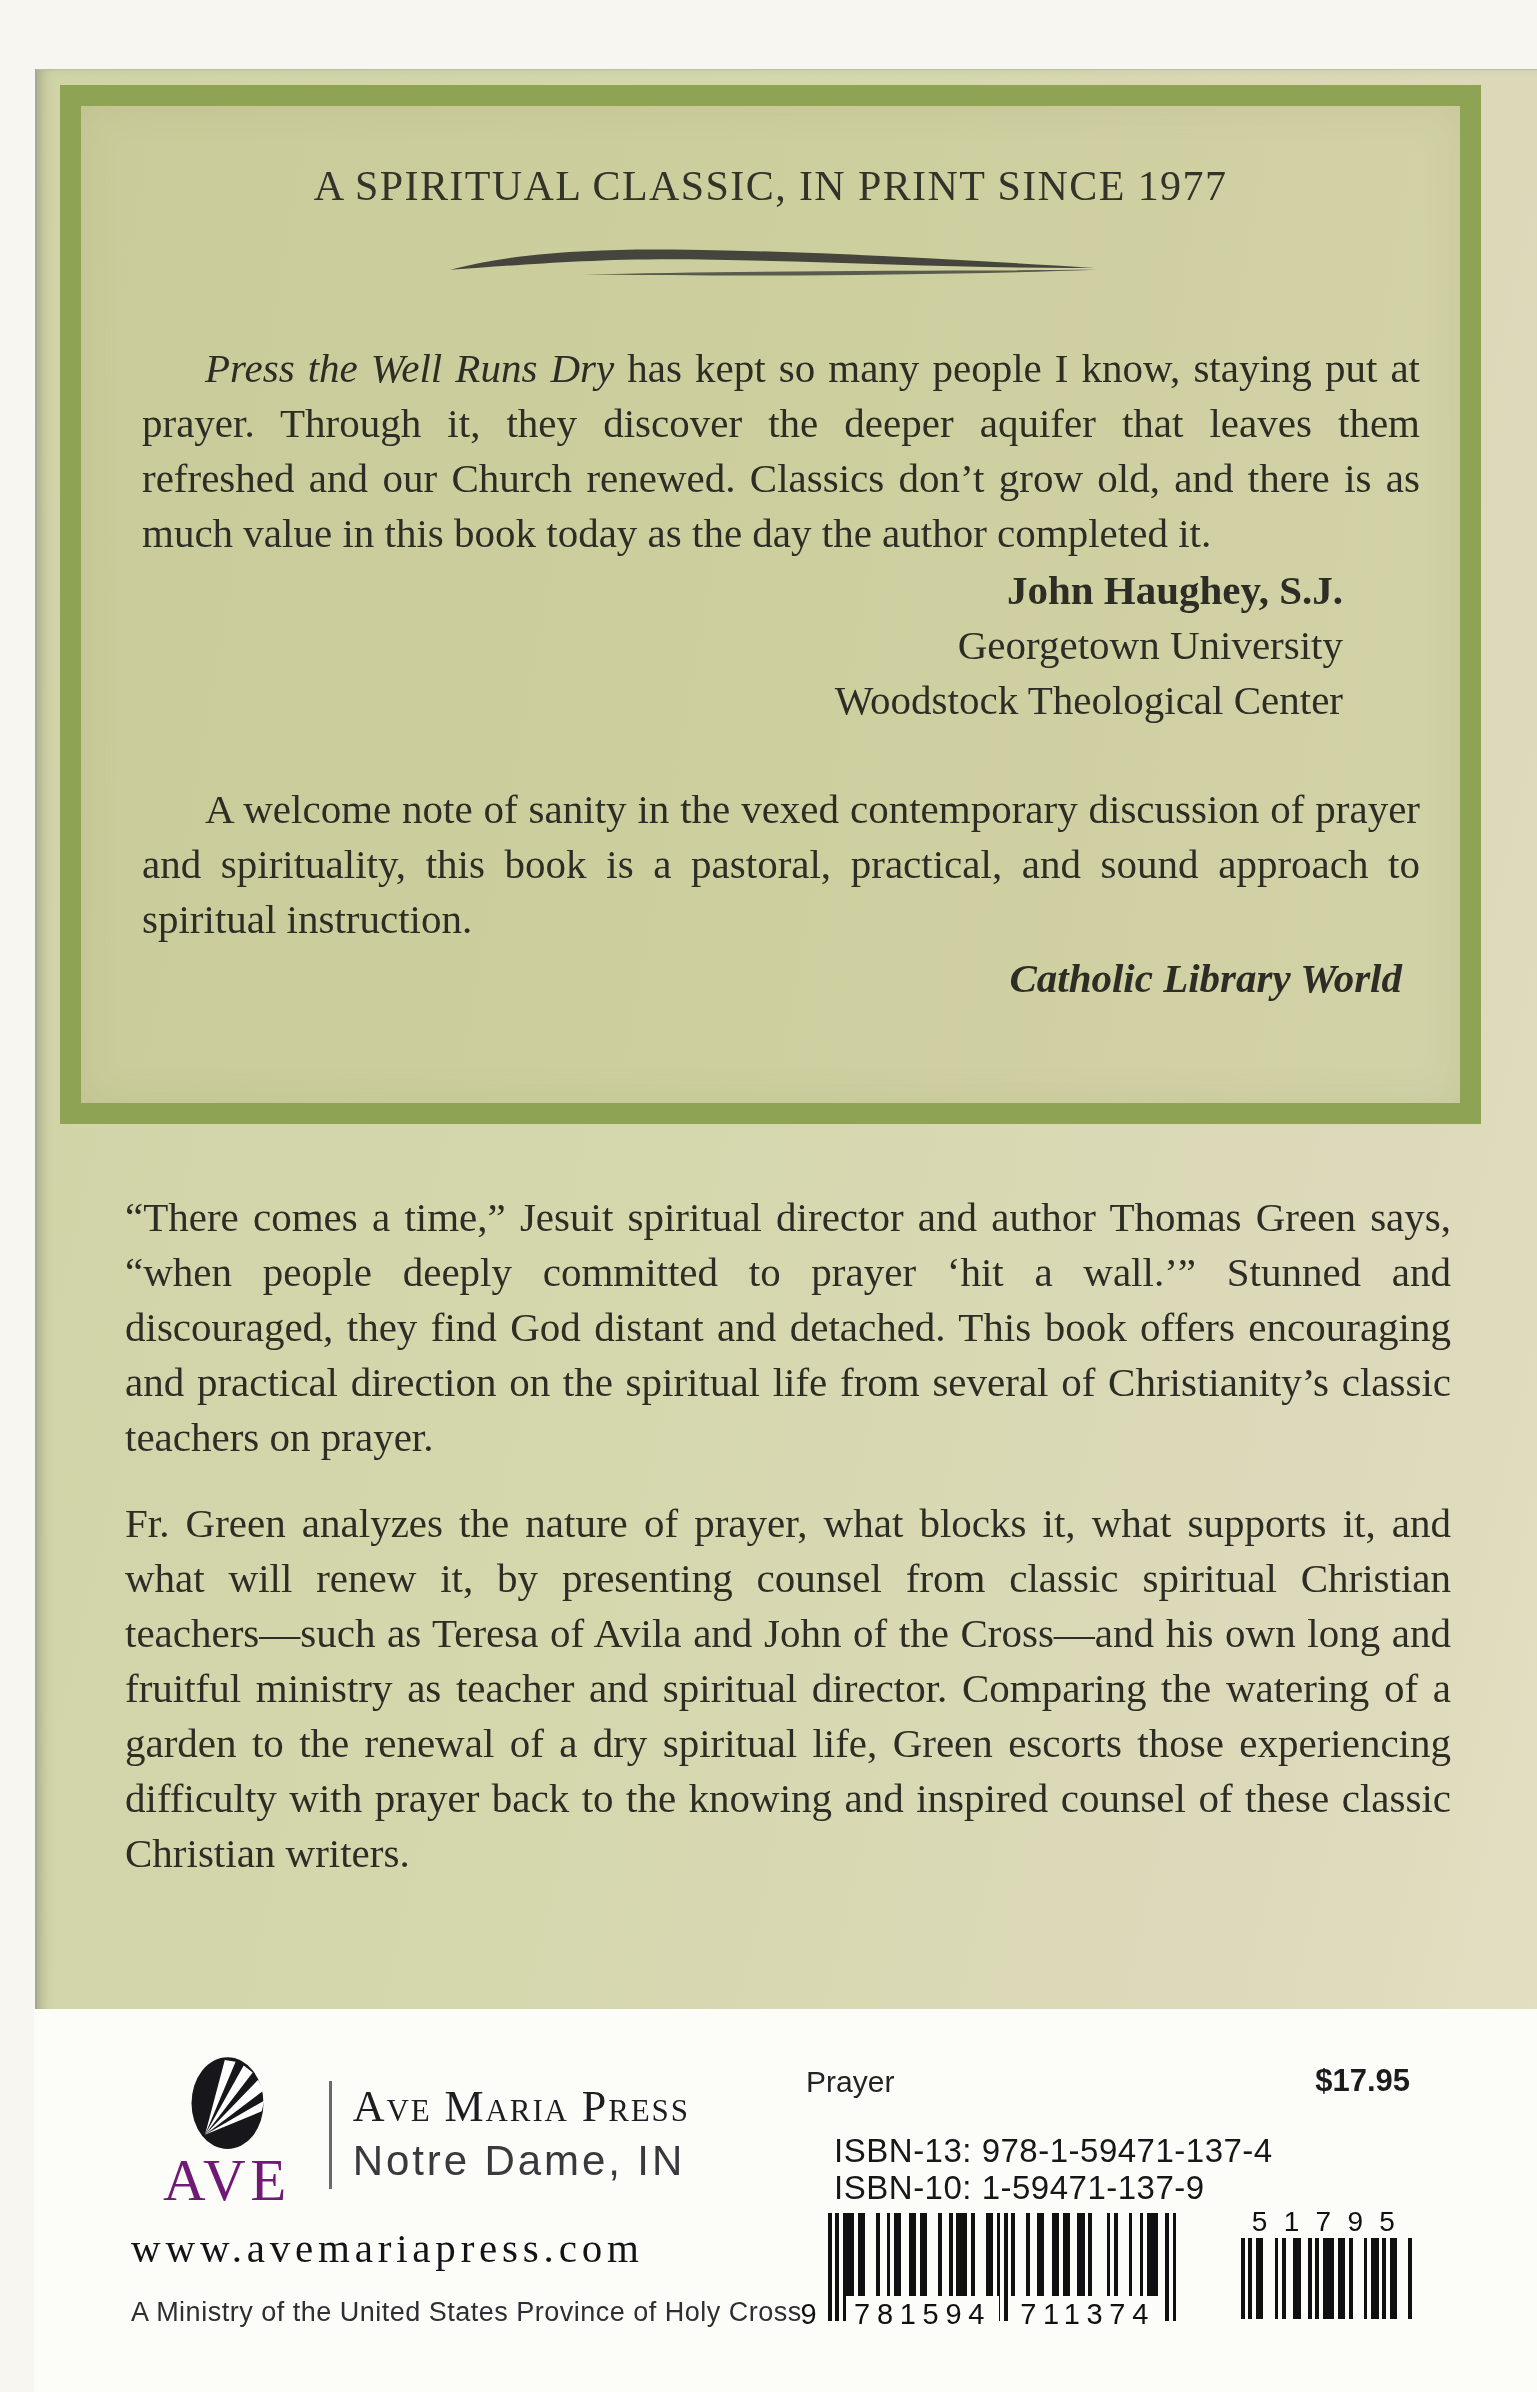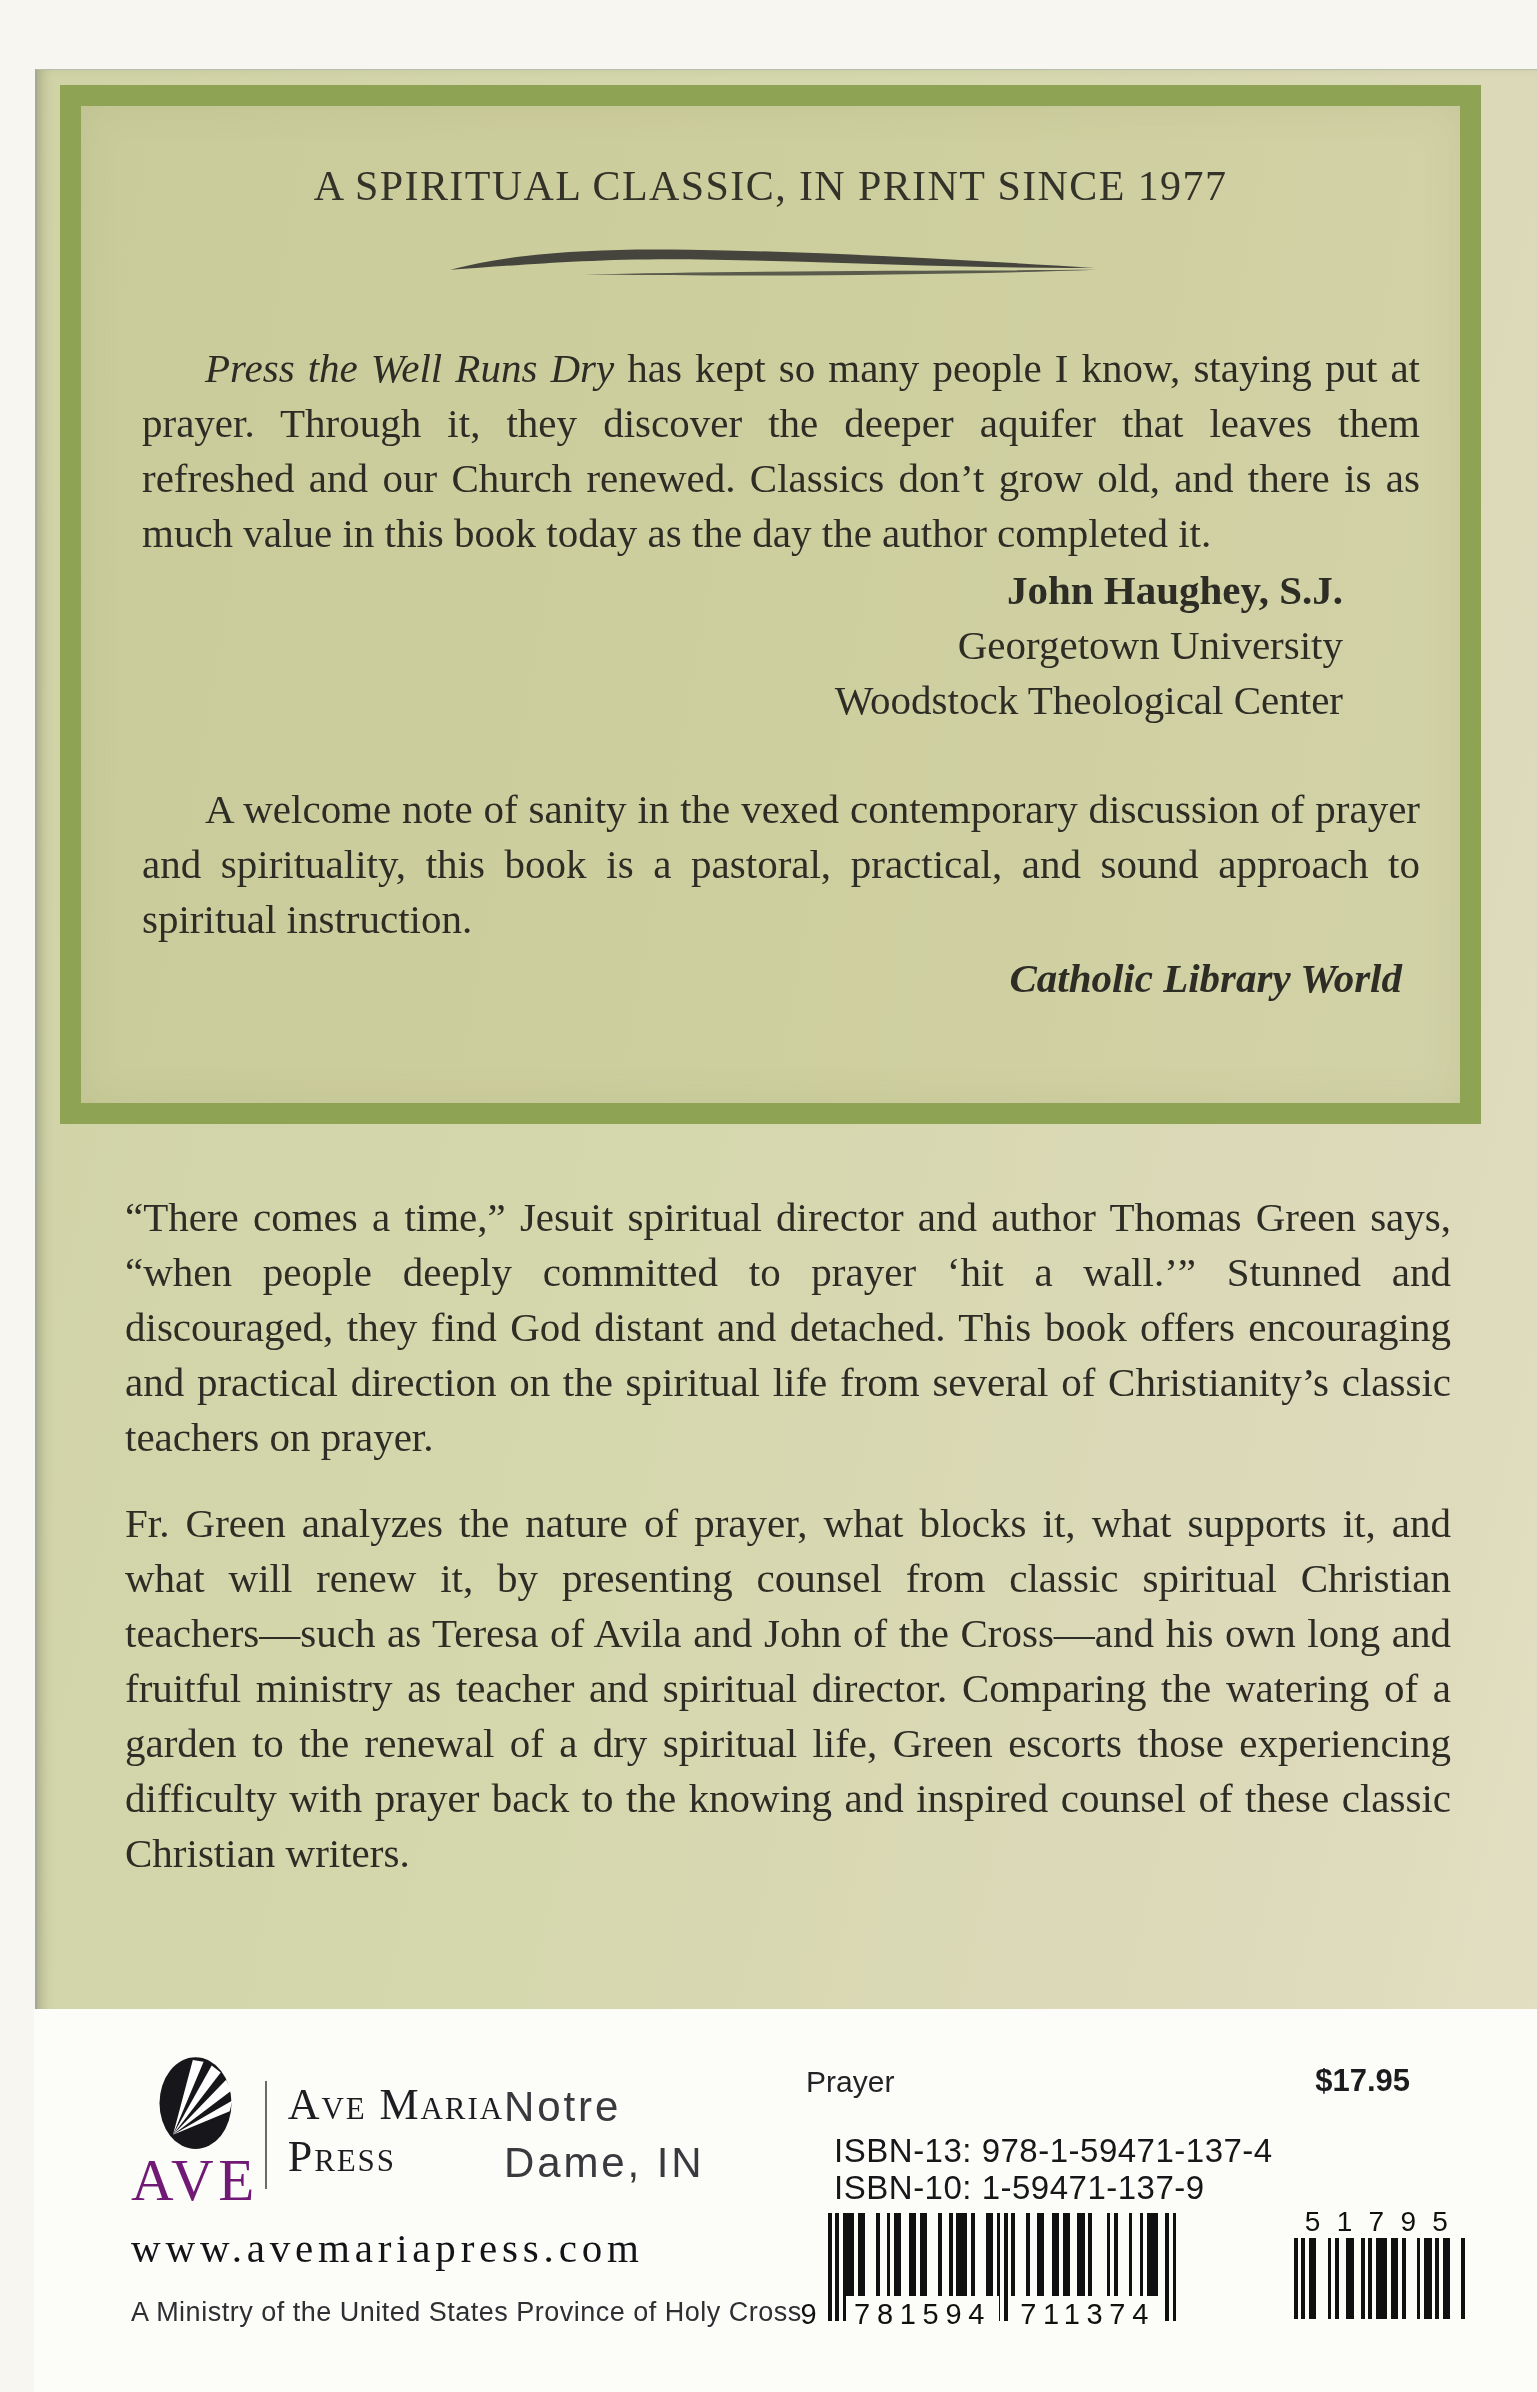--- a/index.html
+++ b/index.html
@@ -66,21 +66,21 @@
   }
   .publisher{position:absolute;left:97px;top:46px;width:586px;color:#1b1b1e;}
   .logo-row{display:flex;align-items:center;}
   .logo-col{display:flex;flex-direction:column;align-items:center;width:192px;}
   .ave-oval{display:block;margin-bottom:-7.7px;}
   .ave-text{
     font-size:59px;letter-spacing:4.8px;line-height:67px;
     color:#701a75;
   }
   .vdivider{width:2.9px;height:108px;background:#6a6a6a;margin:0 21px 0 5.8px;}
-  .name-col{display:flex;flex-direction:row;justify-content:center;}
+  .name-col{display:flex;flex-direction:column;justify-content:center;}
   .press-name{
     font-variant:small-caps;
     font-size:44px;letter-spacing:1.9px;color:#1d1d22;line-height:52px;
   }
   .press-loc{
     font-family:"Liberation Sans", sans-serif;
     font-size:42px;letter-spacing:2.9px;color:#3a3a3e;line-height:56px;font-weight:normal;
   }
   .website{
     margin-top:9.6px;
@@ -116,21 +116,21 @@
   .barcode-main{position:absolute;left:794px;top:204px;width:348px;height:108px;}
   .barcode-main .bars{width:348px;height:108px;}
   .bc-digit{
     position:absolute;bottom:-11.5px;height:37px;line-height:37px;
     font-family:"Liberation Sans", sans-serif;font-size:29px;letter-spacing:6.7px;
     color:#101010;text-align:center;background:#fcfcf9;
   }
   .bc-9{left:-33px;width:27px;background:transparent;letter-spacing:0;}
   .bc-g1{left:18px;width:153px;margin-top:16px;}
   .bc-g2{left:183px;width:153px;}
-  .barcode-supp{position:absolute;left:1244px;top:198px;width:173px;padding-left:16px;}
+  .barcode-supp{position:absolute;left:1191px;top:198px;width:173px;padding-left:16px;}
   .supp-digits{
     font-family:"Liberation Sans", sans-serif;font-size:28px;letter-spacing:16.3px;
     color:#101010;text-align:center;height:31px;line-height:29px;
     padding-left:7.7px;white-space:nowrap;
   }
   .barcode-supp .bars{width:173px;height:81px;}
 </style>
 </head>
 <body>
 

